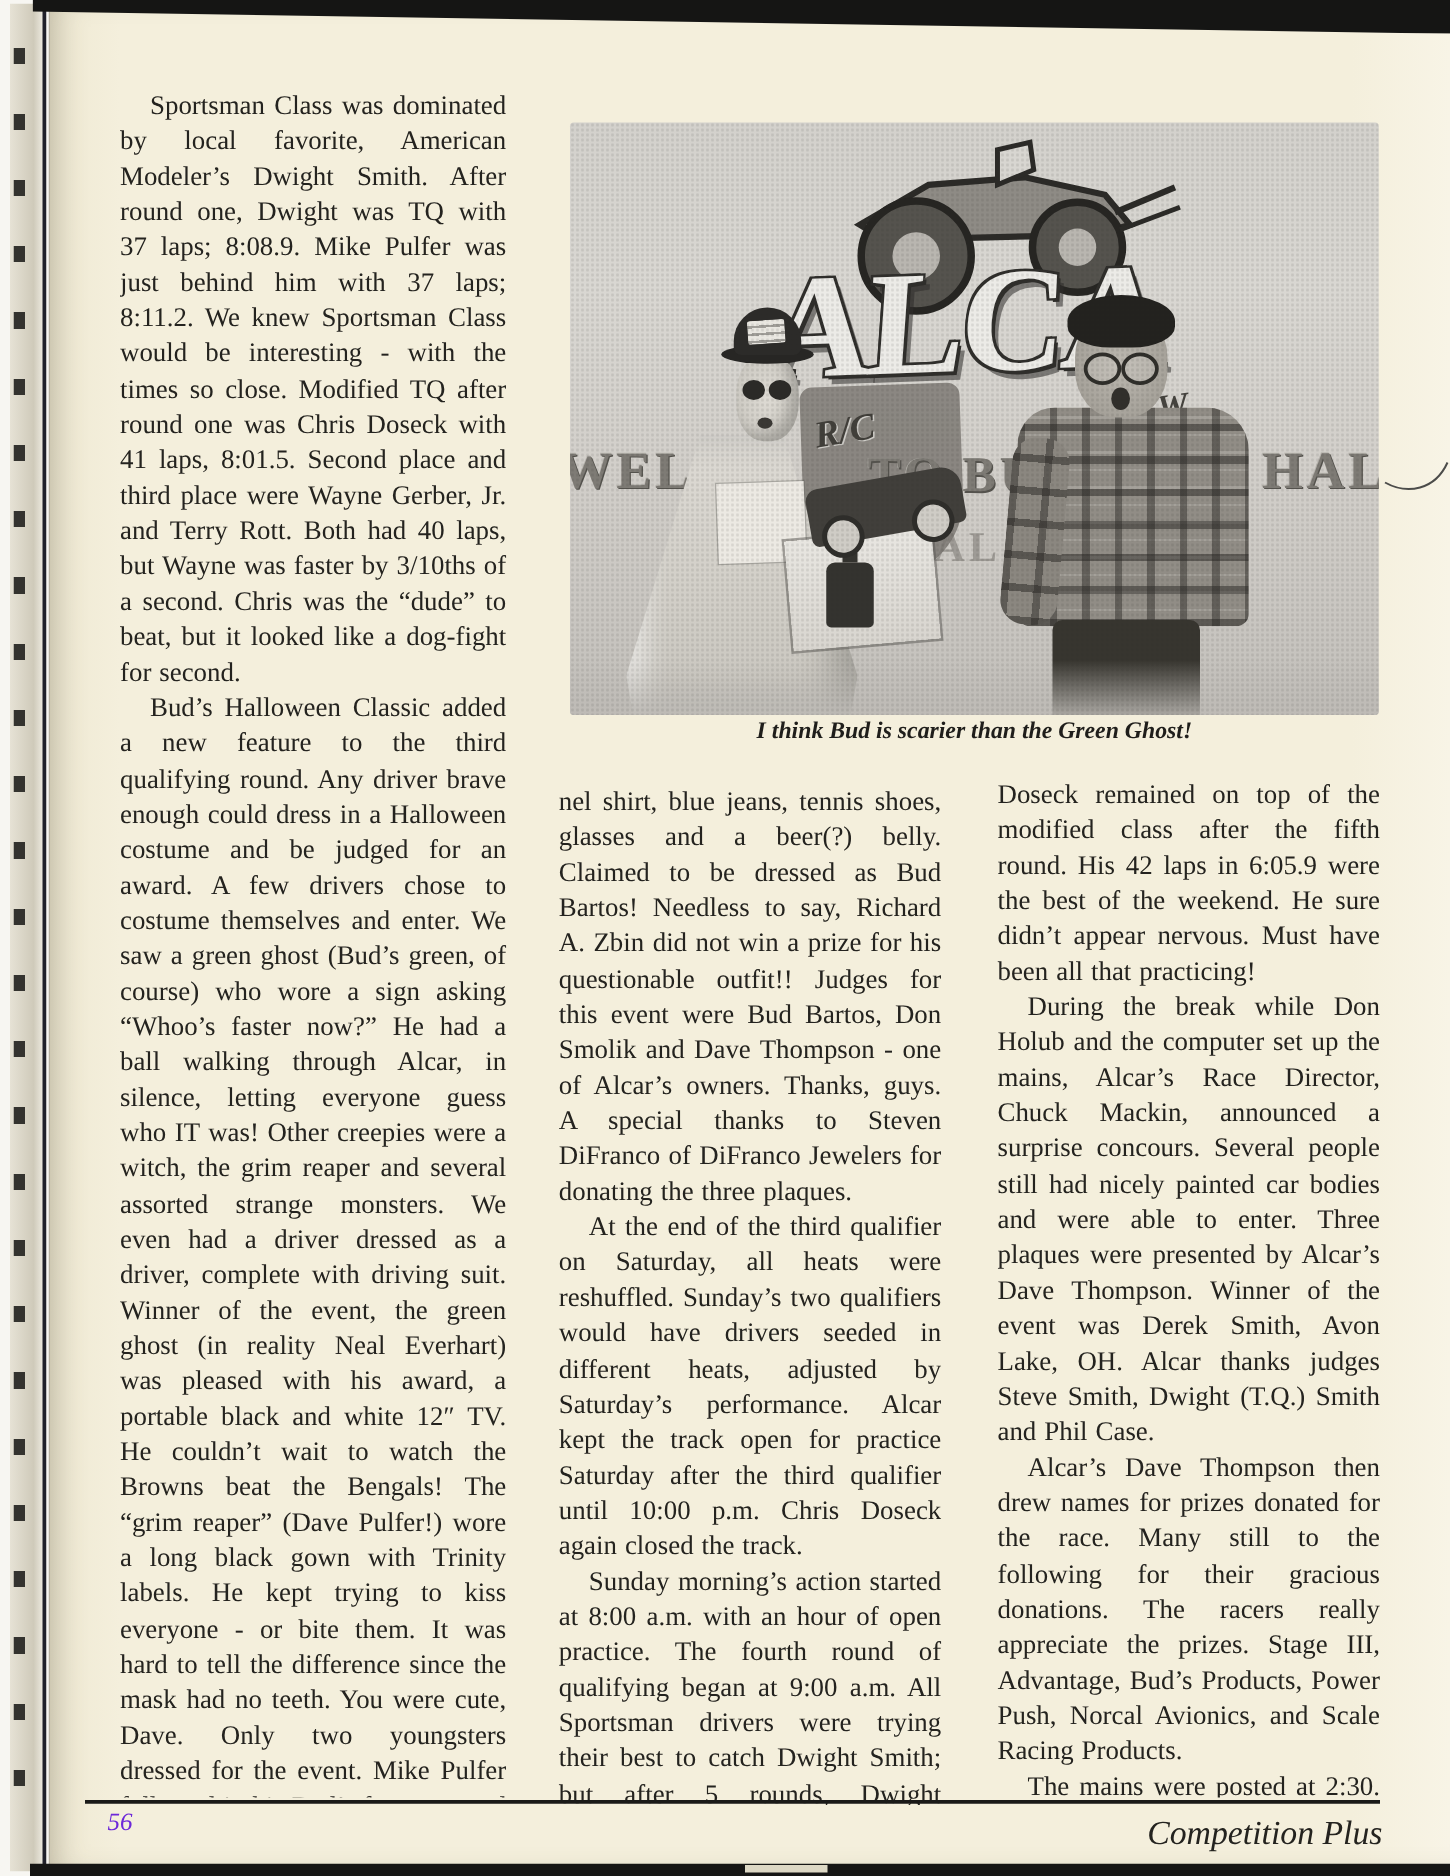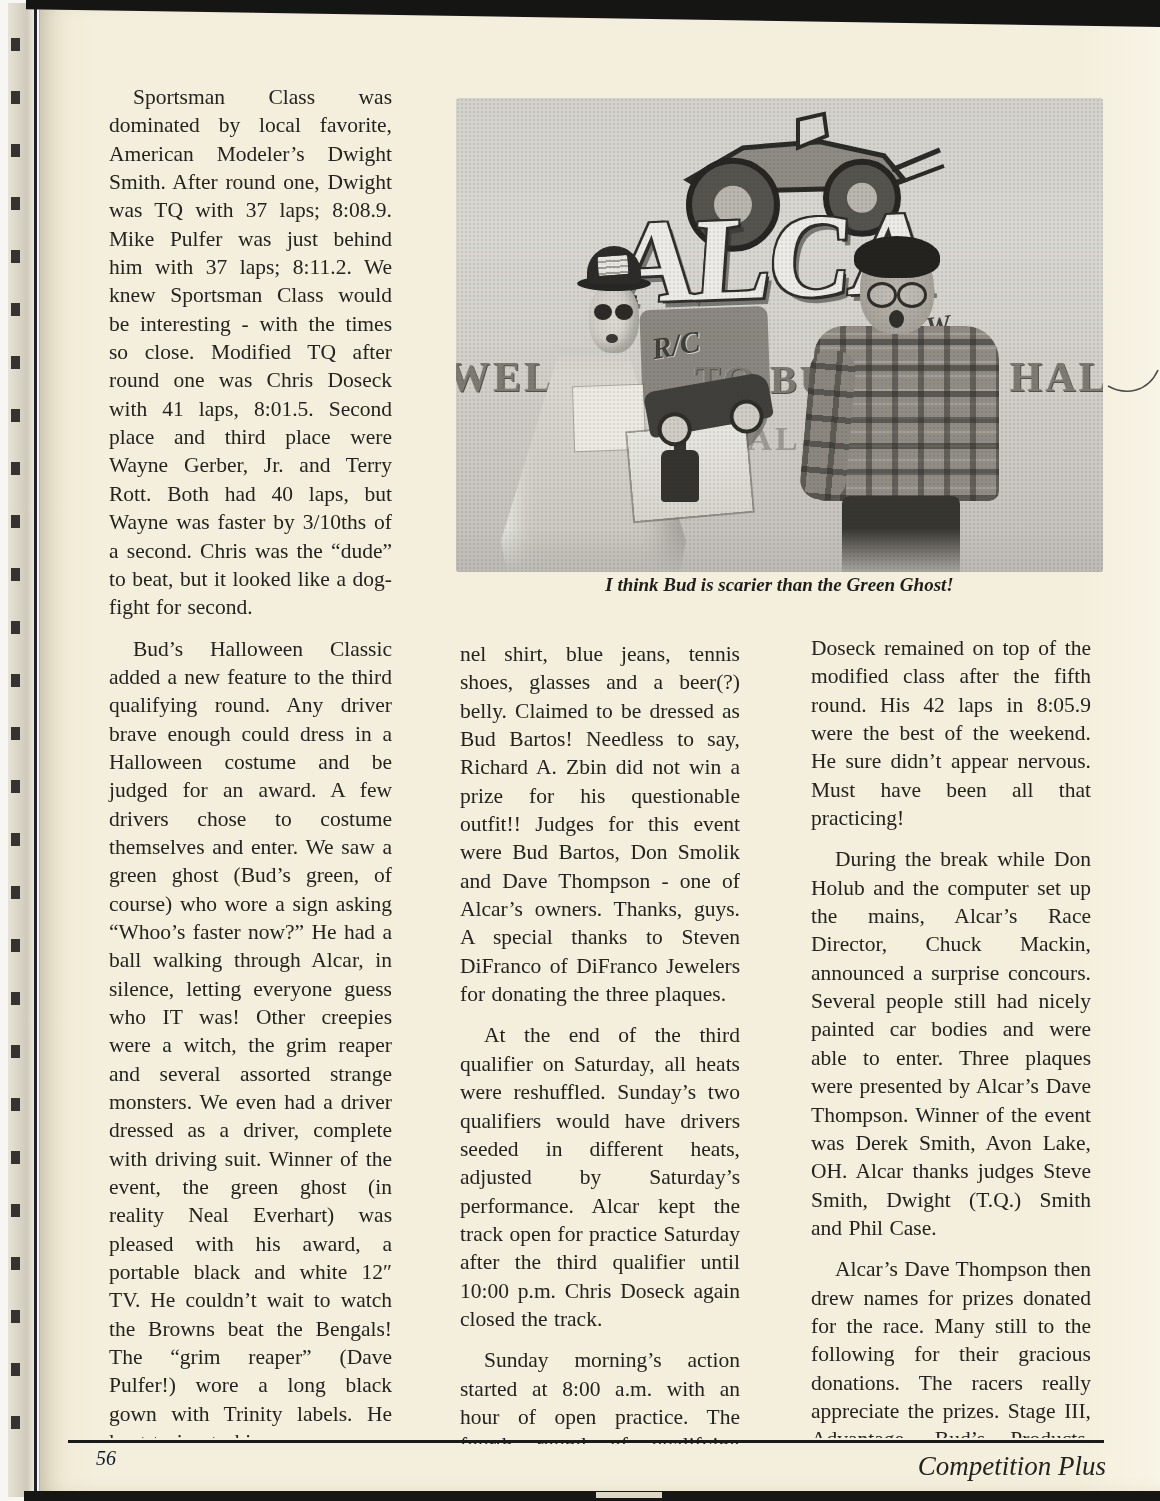--- a/index.html
+++ b/index.html
@@ -19,21 +19,21 @@
     background:repeating-linear-gradient(to bottom,#34332f 0 13px,transparent 13px 53px);}
   .binding-line{position:absolute;left:34px;top:0;width:3px;height:1501px;background:#20202a;}
   .binding-thin{position:absolute;left:39px;top:0;width:1px;height:1501px;background:#b7b1a0;}
   
   .page{position:absolute;left:40px;top:5px;width:1120px;height:1487px;
     background:linear-gradient(90deg,#efe9d3 0%,#f4efdc 5%,#f4efdc 93%,#f8f4e6 100%);
     box-shadow:inset 16px 0 24px -12px rgba(95,88,70,.35);}
   
   .col{position:absolute;text-align:justify;font-size:21.5px;line-height:28.35px;
     color:#24231f;word-spacing:1px;}
-  .col p{margin:13px;}
+  .col p{margin:0;}
   .col p.indent{text-indent:24px;}
   #col-left{left:96px;top:70px;width:309px;height:1368px;overflow:hidden;}
   #col-mid{left:447px;top:627px;width:306px;height:817px;overflow:hidden;}
   #col-right{left:798px;top:621px;width:306px;height:817px;overflow:hidden;}
   
   .photo{position:absolute;left:456px;top:98px;width:647px;height:474px;overflow:hidden;
     border-radius:3px;
     background:linear-gradient(180deg,#d3d1cc 0%,#d9d7d2 28%,#d3d0cb 55%,#cbc8c3 78%,#c2bfba 100%);}
   .photo .dots{position:absolute;inset:0;
     background-image:radial-gradient(rgba(40,40,38,0.10) 1px,transparent 1.4px);
@@ -115,21 +115,21 @@
     background:radial-gradient(#bcb8b0,#9d9991);border-radius:44%;}
   .man-hair{position:absolute;left:398px;top:138px;width:86px;height:42px;background:#23221f;
     border-radius:50% 50% 40% 40%;}
   .man-glass{position:absolute;width:24px;height:20px;border:3px solid #2f2e2a;border-radius:50%;background:rgba(210,207,200,.35);}
   .mg1{left:411px;top:184px;} .mg2{left:441px;top:184px;}
   .man-mouth{position:absolute;left:433px;top:212px;width:15px;height:18px;background:#312f2b;border-radius:50%;}
   
   .caption{position:absolute;left:456px;top:574px;width:647px;text-align:center;
     font-style:italic;font-weight:bold;font-size:19px;color:#1f1e1b;}
   .rule{position:absolute;left:68px;top:1440px;width:1036px;height:3px;background:#1a1a18;}
-  .pageno{position:absolute;left:96px;top:1447px;font-size:20px;font-style:italic;color:#0f172a;}
+  .pageno{position:absolute;left:86px;top:1447px;font-size:20px;font-style:italic;color:#6d28d9;}
   .mag{position:absolute;left:898px;top:1451px;width:208px;text-align:right;
     font-size:27px;font-style:italic;color:#24231f;}
   .curl{position:absolute;left:1106px;top:368px;width:54px;height:32px;}
 </style>
 </head>
 <body>
 
 <div class="binding-paper"></div>
 <div class="binding-dashes"></div>
 <div class="binding-line"></div>
@@ -197,21 +197,21 @@
 
 <div class="caption">I think Bud is scarier than the Green Ghost!</div>
 
 <div class="col" id="col-mid">
   <p>nel shirt, blue jeans, tennis shoes, glasses and a beer(?) belly. Claimed to be dressed as Bud Bartos! Needless to say, Richard A. Zbin did not win a prize for his questionable outfit!! Judges for this event were Bud Bartos, Don Smolik and Dave Thompson - one of Alcar’s owners. Thanks, guys. A special thanks to Steven DiFranco of DiFranco Jewelers for donating the three plaques.</p>
   <p class="indent">At the end of the third qualifier on Saturday, all heats were reshuffled. Sunday’s two qualifiers would have drivers seeded in different heats, adjusted by Saturday’s performance. Alcar kept the track open for practice Saturday after the third qualifier until 10:00 p.m. Chris Doseck again closed the track.</p>
   <p class="indent">Sunday morning’s action started at 8:00 a.m. with an hour of open practice. The fourth round of qualifying began at 9:00 a.m. All Sportsman drivers were trying their best to catch Dwight Smith; but after 5 rounds, Dwight remained in the top spot. His top qualifying performance was 38 laps in 8:03.0. Now could he, an unknown young man from American Modeler/Alcar, win the event!? I’m sure Dwight was a nervous wreck. Chris</p>
 </div>
 
 <div class="col" id="col-right">
-  <p>Doseck remained on top of the modified class after the fifth round. His 42 laps in 8:05.9 were the best of the weekend. He sure didn’t appear nervous. Must have been all that practicing!</p>
+  <p>Doseck remained on top of the modified class after the fifth round. His 42 laps in 6:05.9 were the best of the weekend. He sure didn’t appear nervous. Must have been all that practicing!</p>
   <p class="indent">During the break while Don Holub and the computer set up the mains, Alcar’s Race Director, Chuck Mackin, announced a surprise concours. Several people still had nicely painted car bodies and were able to enter. Three plaques were presented by Alcar’s Dave Thompson. Winner of the event was Derek Smith, Avon Lake, OH. Alcar thanks judges Steve Smith, Dwight (T.Q.) Smith and Phil Case.</p>
   <p class="indent">Alcar’s Dave Thompson then drew names for prizes donated for the race. Many still to the following for their gracious donations. The racers really appreciate the prizes. Stage III, Advantage, Bud’s Products, Power Push, Norcal Avionics, and Scale Racing Products.</p>
   <p class="indent">The mains were posted at 2:30. Race Director, Chuck Mackin, announced that the mains would start at 3:00 with the B Modified Main, followed by the B Sportsman main, followed by Sportsman Classes from G through C, then Modified D and C, then the</p>
 </div>
 
 <svg class="curl" viewBox="0 0 54 32">
   <path d="M2,18 C20,28 42,24 52,2" fill="none" stroke="#4c4c4a" stroke-width="1.6"></path>
 </svg>
 
 <div class="rule"></div>

